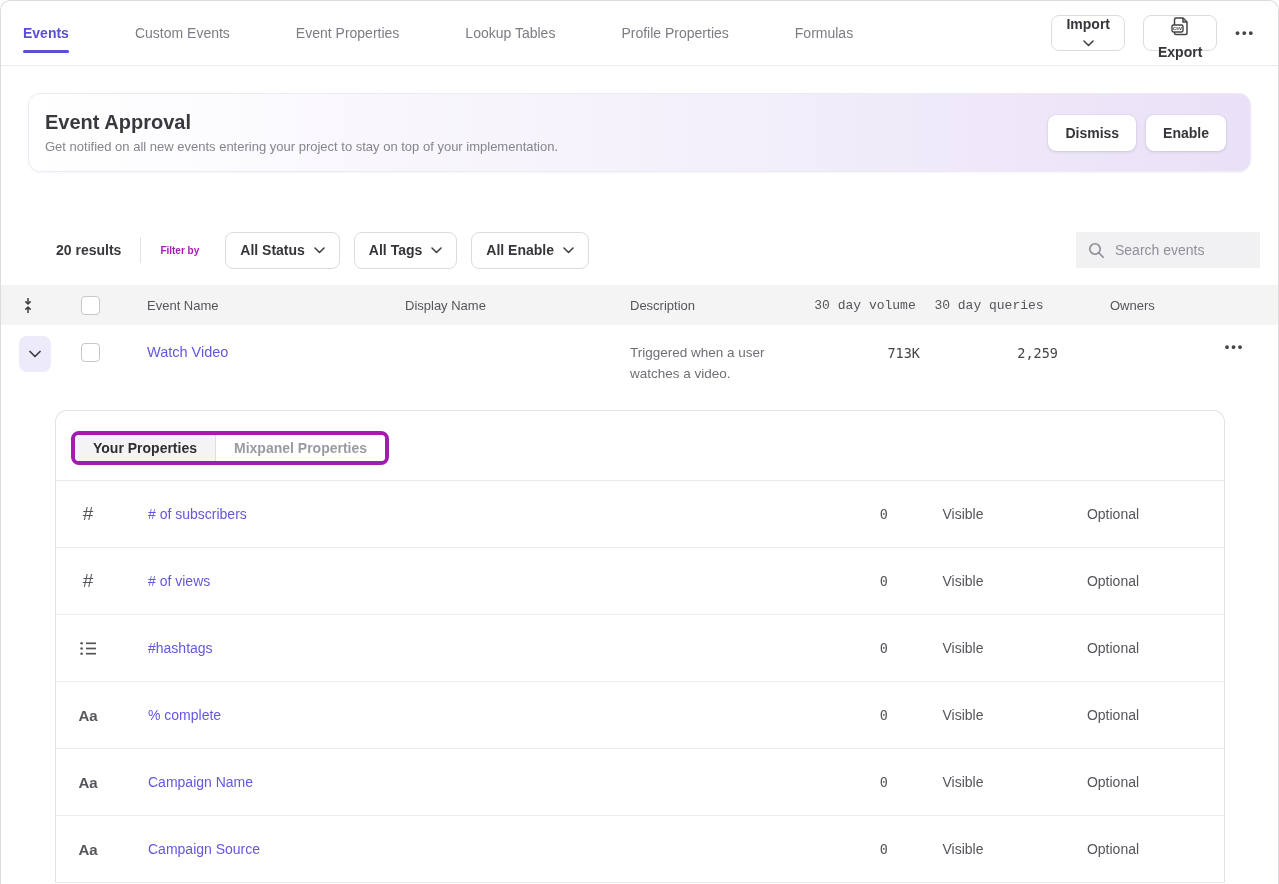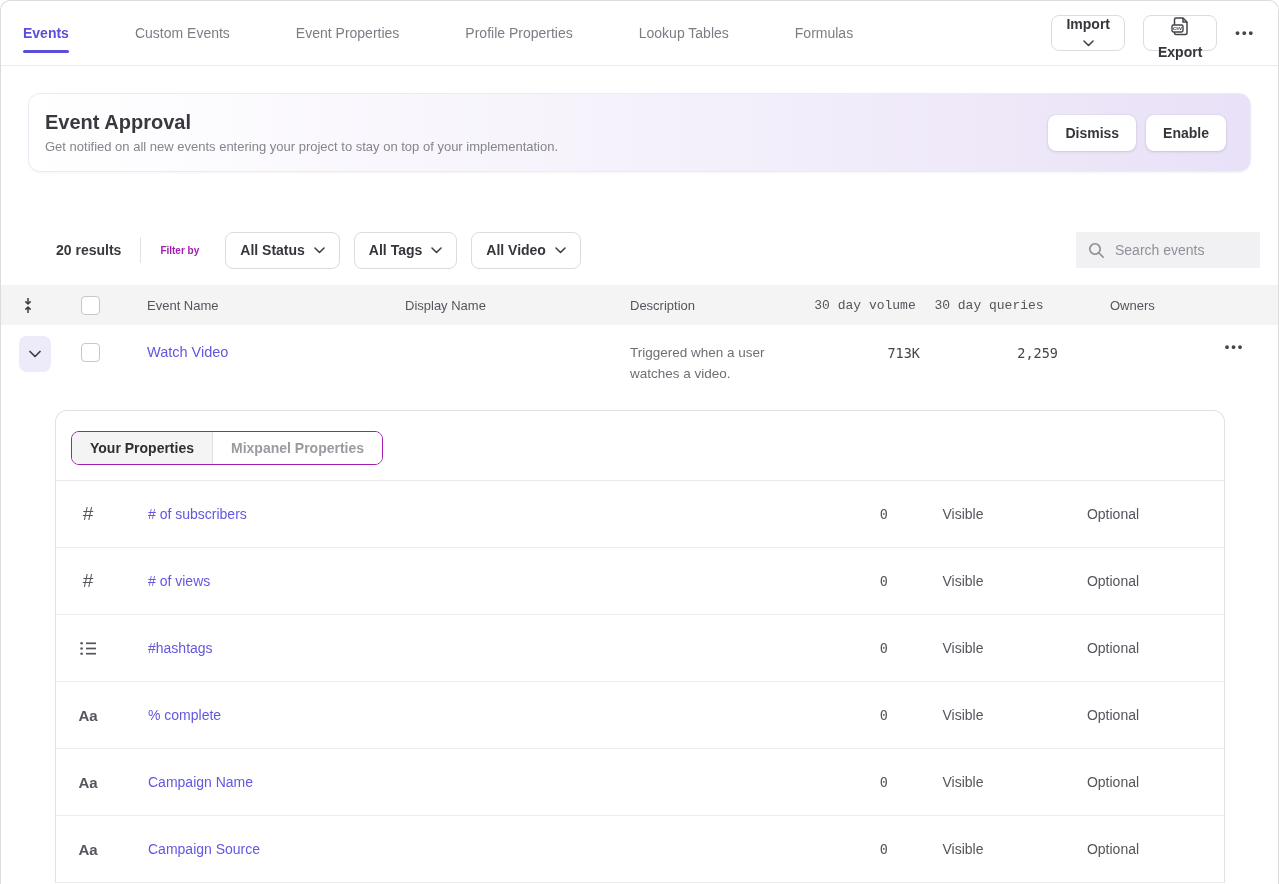--- a/index.html
+++ b/index.html
@@ -69,21 +69,21 @@
   .event-name { margin-top:19px; font-size:14.5px; color:#6357e0; cursor:pointer; }
   .event-desc { margin-top:18px; font-size:13.5px; color:#6e6e76; line-height:1.55;
     padding-right:30px; }
   .num { font-family:"DejaVu Sans Mono", monospace; font-size:13.5px; color:#44444a;
     margin-top:20px; text-align:right; }
   .row-more { margin-top:14px; text-align:center; }
 
   
   .panel { margin:0 54px 0 55px; border:1px solid #e2e2e6; border-bottom:none;
     border-radius:12px 12px 0 0; background:#fff; padding-top:20px; }
-  .seg-control { display:inline-flex; margin-left:15px; height:34px; border:1px solid #a21caf;
+  .seg-control { display:inline-flex; margin-left:15px; height:34px; border:4px solid #a21caf;
     border-radius:8px; overflow:hidden; }
   .seg { display:flex; align-items:center; padding:0 18px; font-size:14px; font-weight:600;
     color:#9a9aa1; background:#fff; cursor:pointer; }
   .seg.active { background:#f4f4f5; color:#2e2e33; border-right:1px solid #dfdfe3; }
   .panel-divider { margin-top:15px; border-top:1px solid #e9e9ec; }
   .prop-grid { display:grid; grid-template-columns:64px 1fr 96px 150px 150px 36px;
     height:67px; align-items:center; border-bottom:1px solid #ececef; }
   .prop-icon { justify-self:center; color:#55555c; }
   .icon-number { font-size:19px; font-weight:500; color:#55555c; }
   .icon-text { font-size:15px; font-weight:600; color:#55555c; }
@@ -103,24 +103,24 @@
     <div class="nav-tab active">
         <span>Events</span>
       </div>
     <div class="nav-tab">
         <span>Custom Events</span>
       </div>
     <div class="nav-tab">
         <span>Event Properties</span>
       </div>
     <div class="nav-tab">
+        <span>Lookup Tables</span>
+      </div>
+    <div class="nav-tab">
         <span>Profile Properties</span>
-      </div>
-    <div class="nav-tab">
-        <span>Lookup Tables</span>
       </div>
     <div class="nav-tab">
         <span>Formulas</span>
       </div>
   </div>
   <div class="topbar-actions">
     <button class="btn-outline">
       <span>Import</span>
       <span>
         <svg width="11" height="7" viewBox="0 0 11 7">
@@ -168,21 +168,21 @@
   </button>
   <button class="dropdown">
     <span>All Tags</span>
     <span>
         <svg width="11" height="7" viewBox="0 0 11 7">
           <polyline points="1,1 5.5,5.5 10,1" fill="none" stroke="#44444a" stroke-width="1.6" stroke-linecap="round" stroke-linejoin="round"></polyline>
         </svg>
       </span>
   </button>
   <button class="dropdown">
-    <span>All Video</span>
+    <span>All Enable</span>
     <span>
         <svg width="11" height="7" viewBox="0 0 11 7">
           <polyline points="1,1 5.5,5.5 10,1" fill="none" stroke="#44444a" stroke-width="1.6" stroke-linecap="round" stroke-linejoin="round"></polyline>
         </svg>
       </span>
   </button>
   <div class="search-box">
     <span>
       <svg width="17" height="17" viewBox="0 0 17 17">
           <circle cx="7" cy="7" r="5.2" fill="none" stroke="#8b8b94" stroke-width="1.6"></circle>

